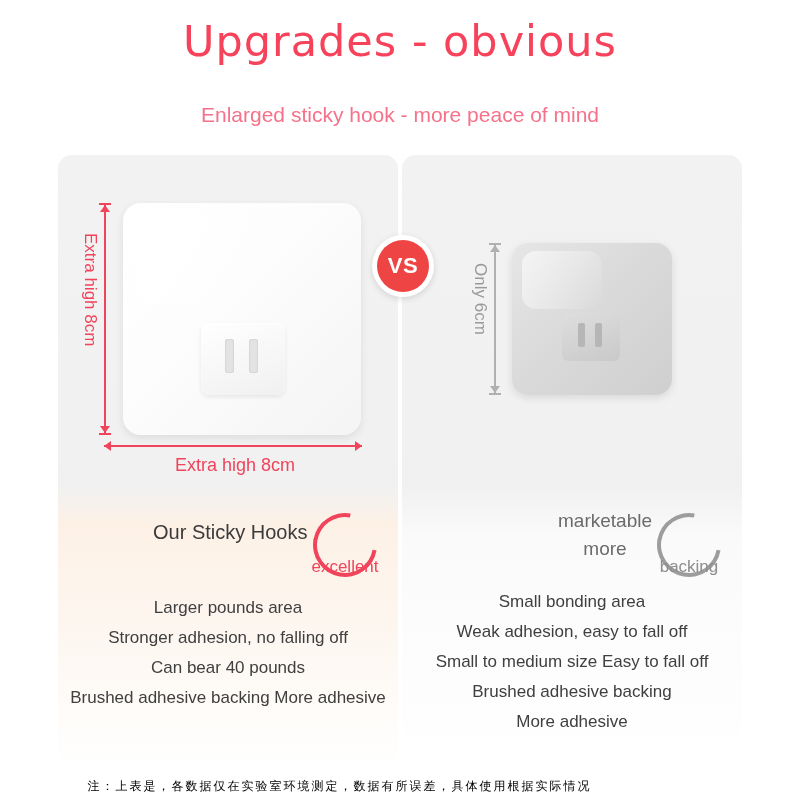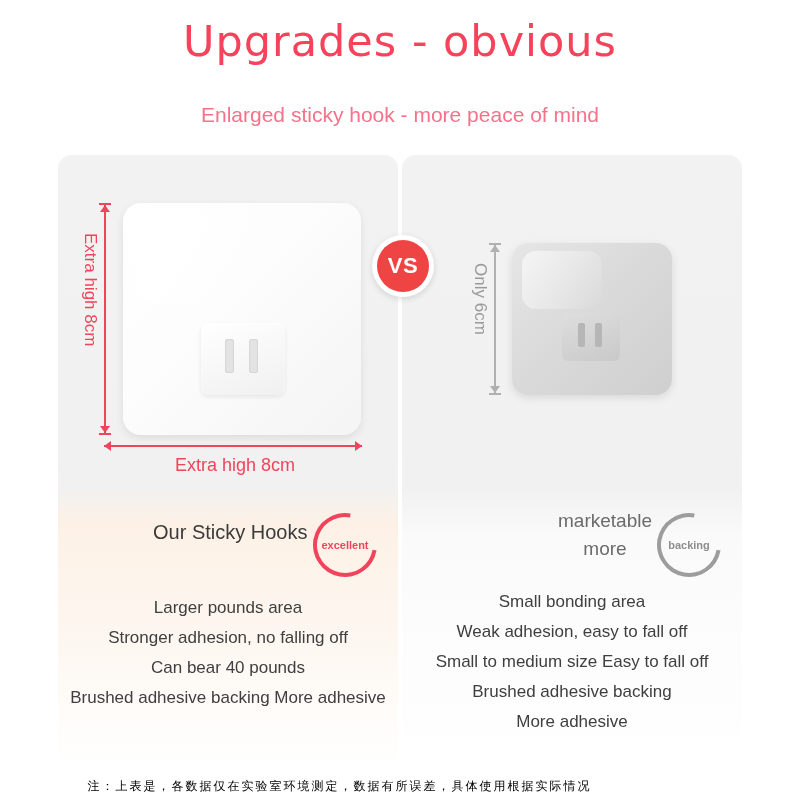--- a/index.html
+++ b/index.html
@@ -260,24 +260,24 @@
     width: 150px;
     line-height: 28px;
   }
 
   .stamp {
     position: absolute;
     width: 64px;
     height: 64px;
     border-radius: 50%;
     display: flex;
-    align-items: center;
+    align-items: flex-end;
     justify-content: center;
-    font-size: 11px;
-    font-weight: bold;
+    font-size: 17px;
+    font-weight: normal;
   }
   .stamp-ring {
     position: absolute;
     left: 0; top: 0;
     width: 64px;
     height: 64px;
     border-radius: 50%;
     box-sizing: border-box;
     border: 4px solid #f0445c;
     border-right-color: transparent;

